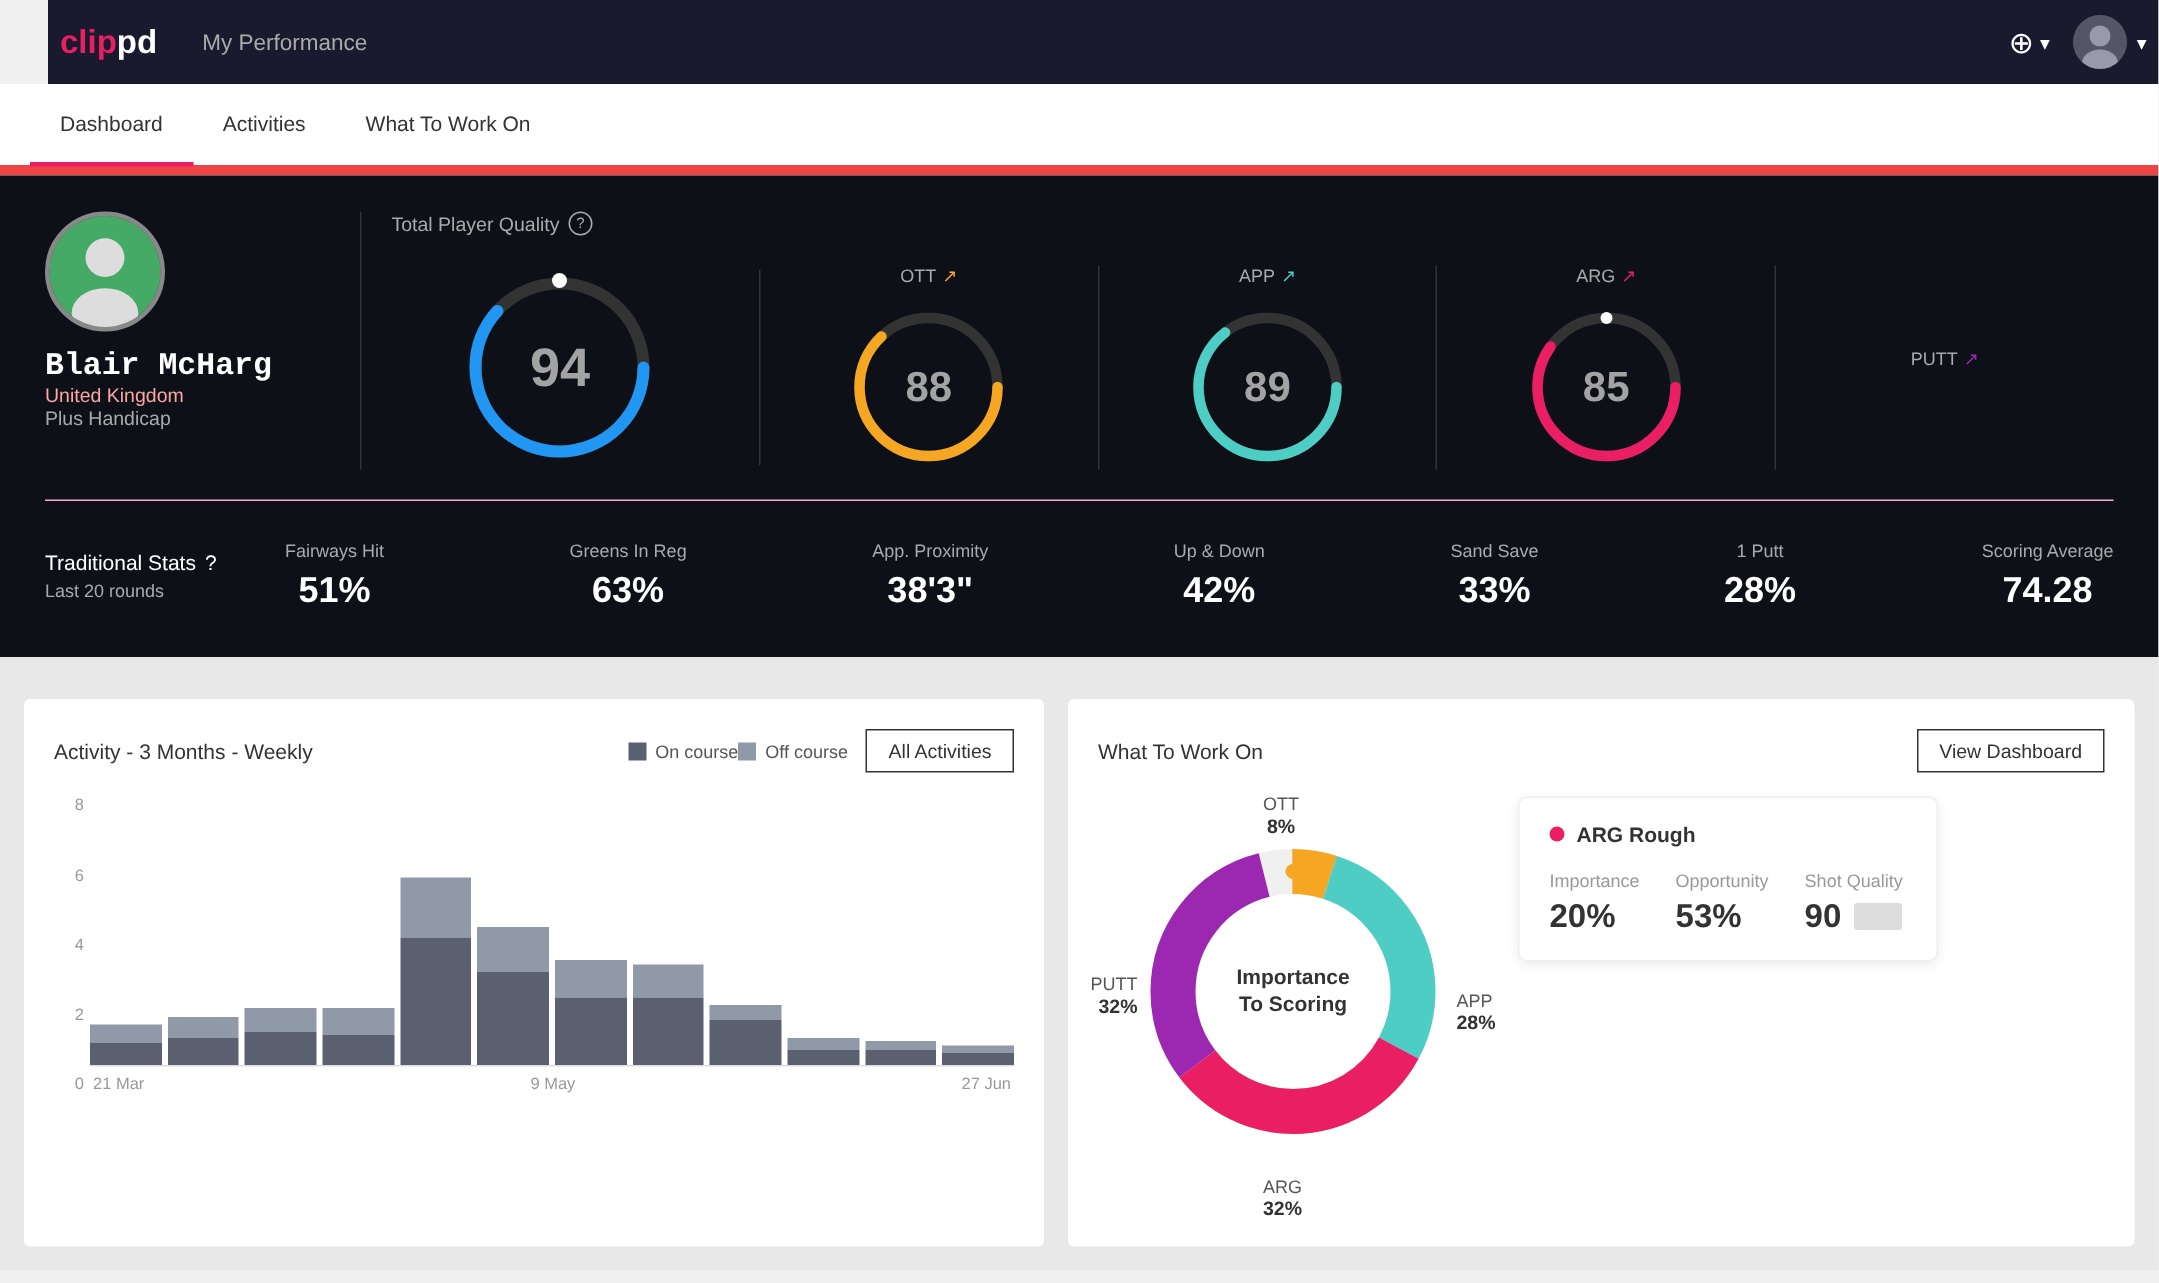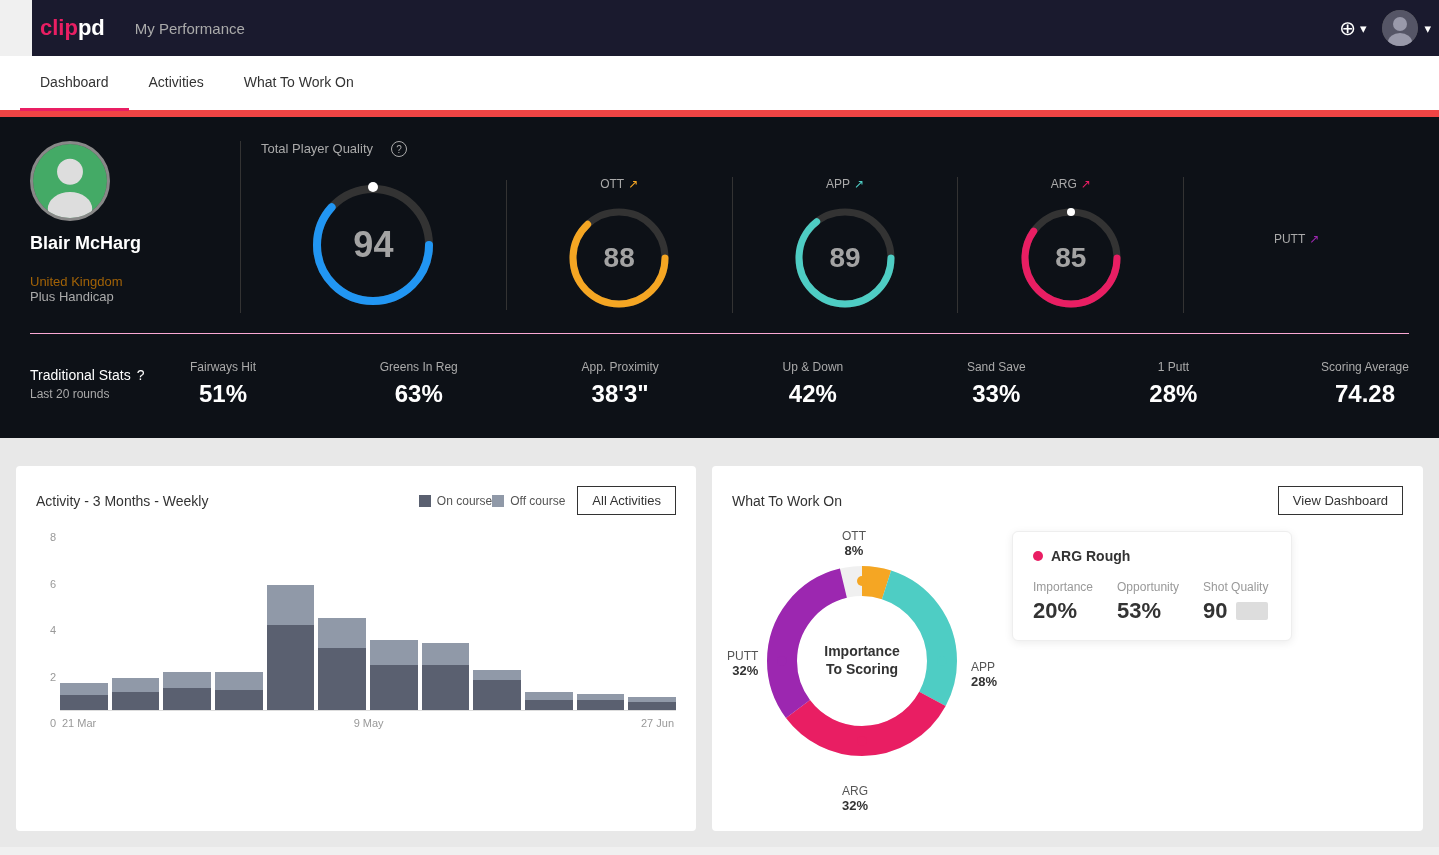--- a/index.html
+++ b/index.html
@@ -39,26 +39,26 @@
     .nav-tab.active { border-bottom-color: #e91e63; color: #333; font-weight: 500; }
 
     
     .stats-section {
       background: #0d1117;
       padding: 24px 30px 30px;
     }
     .stats-top { display: flex; gap: 0; }
     .player-info { width: 210px; flex-shrink: 0; }
     .player-avatar { width: 80px; height: 80px; border-radius: 50%; background: #666; border: 3px solid #888; overflow: hidden; display: flex; align-items: center; justify-content: center; margin-bottom: 12px; }
-    .player-name { font-size: 18px; font-weight: bold; margin-bottom: 20px; }
-    .player-country { font-size: 13px; color: #a16207; }
+    .player-name { font-size: 21px; font-weight: bold; margin-bottom: 0; font-family: Liberation Mono, monospace; }
+    .player-country { font-size: 13px; color: #fca5a5; }
     .player-handicap { font-size: 13px; color: #aaa; }
 
     .quality-section { flex: 1; padding-left: 20px; border-left: 1px solid #333; }
-    .quality-label { color: #aaa; font-size: 13px; margin-bottom: 20px; display: flex; align-items: flex-start; gap: 18px; }
+    .quality-label { color: #aaa; font-size: 13px; margin-bottom: 20px; display: flex; align-items: center; gap: 6px; }
     .quality-label .help-icon { width: 16px; height: 16px; border-radius: 50%; border: 1px solid #aaa; display: inline-flex; align-items: center; justify-content: center; font-size: 10px; color: #aaa; }
 
     .score-circles { display: flex; gap: 0; align-items: center; }
     .score-item { flex: 1; display: flex; flex-direction: column; align-items: center; position: relative; border-right: 1px solid #333; padding: 0 10px; }
     .score-item:last-child { border-right: none; }
     .score-label { font-size: 12px; color: #aaa; margin-bottom: 12px; display: flex; align-items: center; gap: 4px; }
 
     
     .circle-container { position: relative; width: 110px; height: 110px; }
     .circle-container svg { position: absolute; top: 0; left: 0; }

